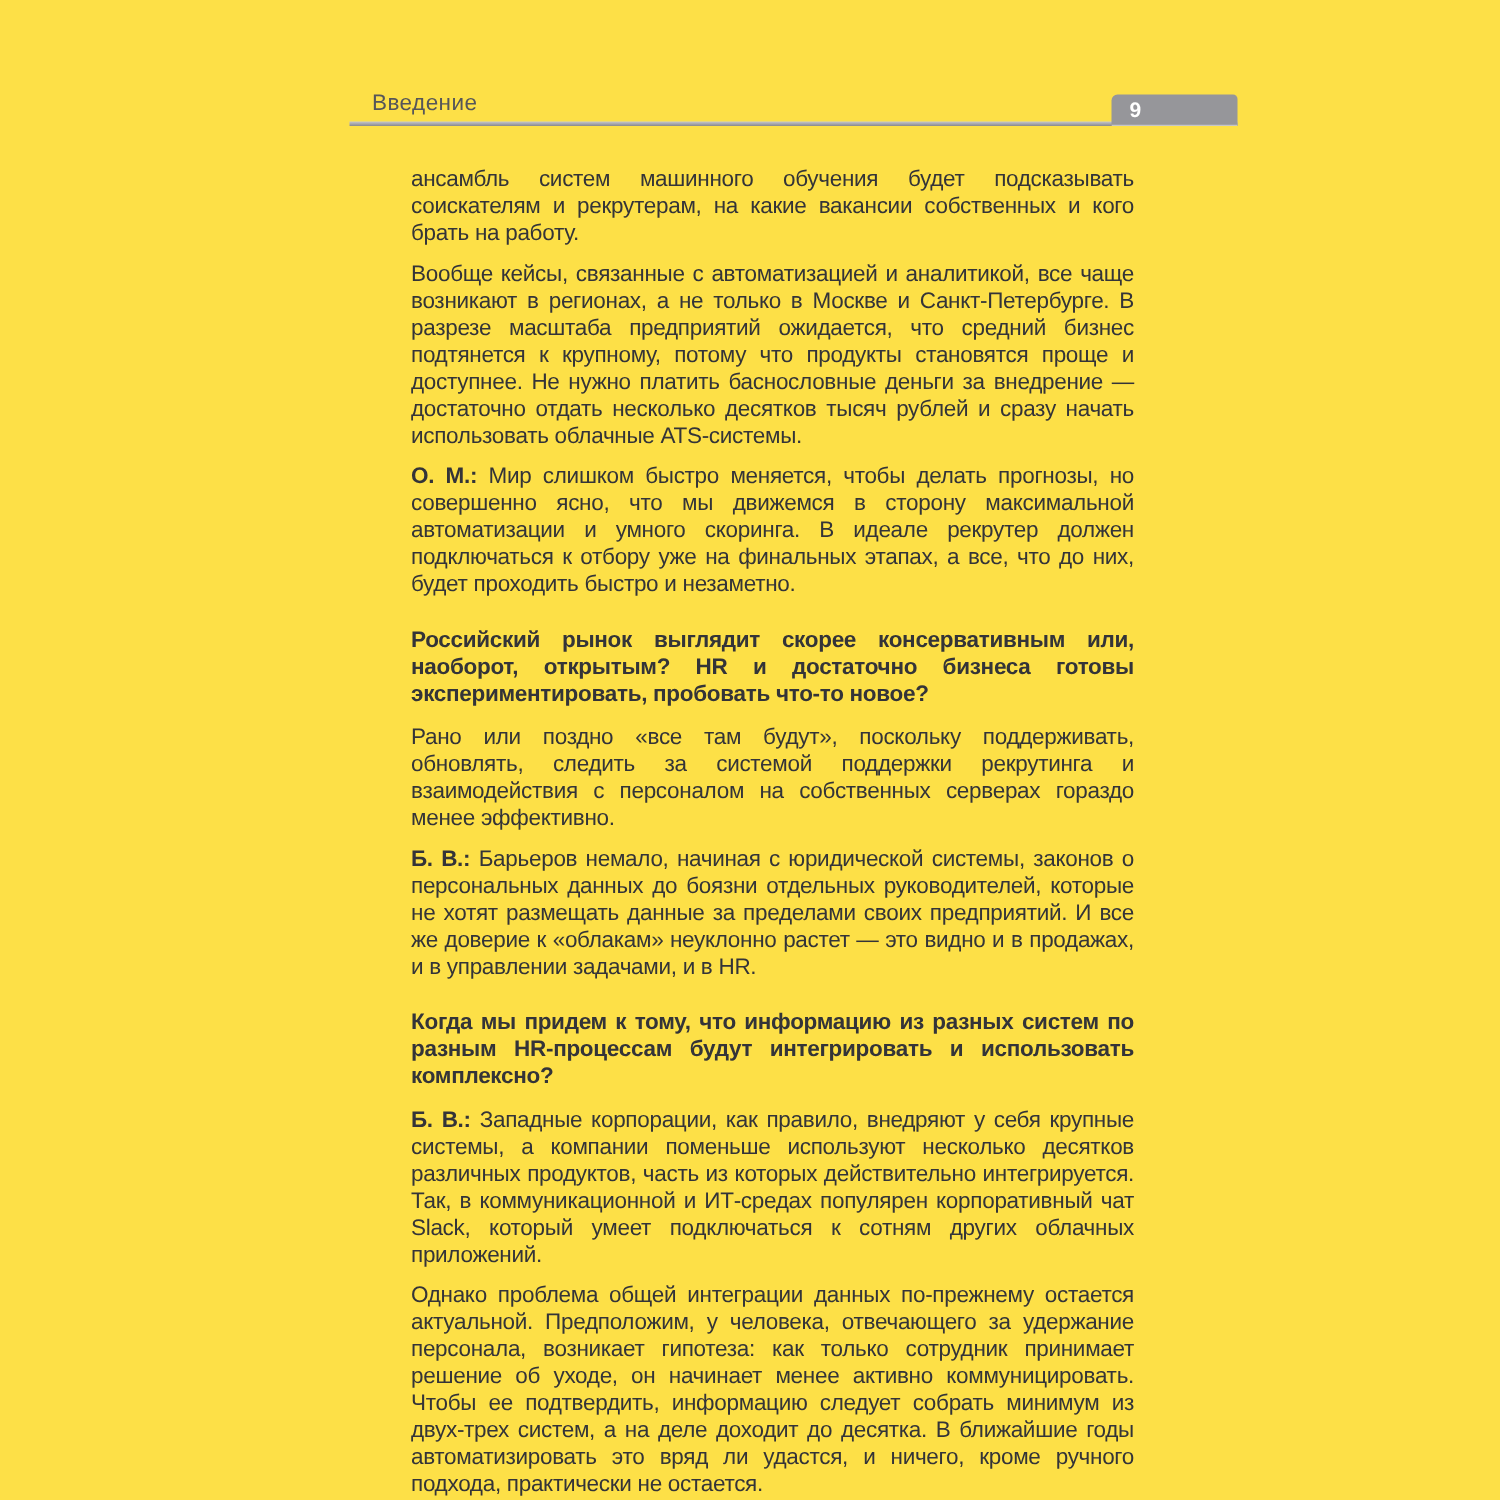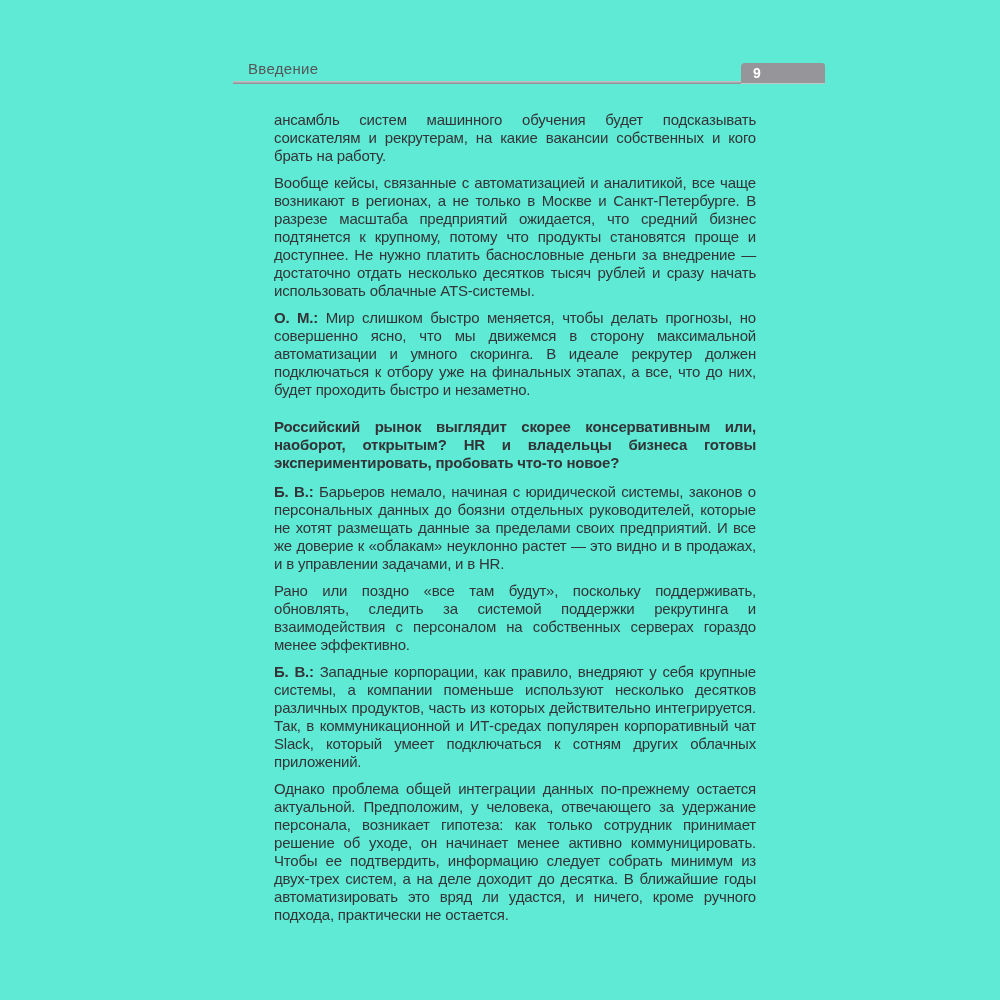--- a/index.html
+++ b/index.html
@@ -4,21 +4,21 @@
 <style>
   html, body {
     margin: 0;
     padding: 0;
     background: #ffffff;
   }
   .page {
     position: relative;
     width: 1000px;
     height: 1000px;
-    background: #5eead4;
+    background: #fde047;
     overflow: hidden;
     font-family: "Liberation Sans", sans-serif;
   }
   
   .header {
     position: absolute;
     left: 233px;
     top: 58px;
     width: 592px;
     height: 26px;
@@ -88,20 +88,21 @@
     <span class="header-title">Введение</span>
     <div class="header-rule"></div>
     <div class="page-badge">9</div>
   </div>
 
   <main class="body-col">
 
   <p>ансамбль систем машинного обучения будет подсказывать соискателям и рекрутерам, на какие вакансии собственных и кого брать на работу.</p>
       <p>Вообще кейсы, связанные с автоматизацией и аналитикой, все чаще возникают в регионах, а не только в Москве и Санкт-Петербурге. В разрезе масштаба предприятий ожидается, что средний бизнес подтянется к крупному, потому что продукты становятся проще и доступнее. Не нужно платить баснословные деньги за внедрение — достаточно отдать несколько десятков тысяч рублей и сразу начать использовать облачные ATS-системы.</p>
       <p><b class="speaker">О. М.: </b>Мир слишком быстро меняется, чтобы делать прогнозы, но совершенно ясно, что мы движемся в сторону максимальной автоматизации и умного скоринга. В идеале рекрутер должен подключаться к отбору уже на финальных этапах, а все, что до них, будет проходить быстро и незаметно.</p>
-      <p class="question">Российский рынок выглядит скорее консервативным или, наоборот, открытым? HR и владельцы бизнеса готовы экспериментировать, пробовать что-то новое?</p>
+      <p class="question">Российский рынок выглядит скорее консервативным или, наоборот, открытым? HR и достаточно бизнеса готовы экспериментировать, пробовать что-то новое?</p>
+      <p>Рано или поздно «все там будут», поскольку поддерживать, обновлять, следить за системой поддержки рекрутинга и взаимодействия с персоналом на собственных серверах гораздо менее эффективно.</p>
       <p><b class="speaker">Б. В.: </b>Барьеров немало, начиная с юридической системы, законов о персональных данных до боязни отдельных руководителей, которые не хотят размещать данные за пределами своих предприятий. И все же доверие к «облакам» неуклонно растет — это видно и в продажах, и в управлении задачами, и в HR.</p>
-      <p>Рано или поздно «все там будут», поскольку поддерживать, обновлять, следить за системой поддержки рекрутинга и взаимодействия с персоналом на собственных серверах гораздо менее эффективно.</p>
+      <p class="question">Когда мы придем к тому, что информацию из разных систем по разным HR-процессам будут интегрировать и использовать комплексно?</p>
       <p><b class="speaker">Б. В.: </b>Западные корпорации, как правило, внедряют у себя крупные системы, а компании поменьше используют несколько десятков различных продуктов, часть из которых действительно интегрируется. Так, в коммуникационной и ИТ-средах популярен корпоративный чат Slack, который умеет подключаться к сотням других облачных приложений.</p>
       <p>Однако проблема общей интеграции данных по-прежнему остается актуальной. Предположим, у человека, отвечающего за удержание персонала, возникает гипотеза: как только сотрудник принимает решение об уходе, он начинает менее активно коммуницировать. Чтобы ее подтвердить, информацию следует собрать минимум из двух-трех систем, а на деле доходит до десятка. В ближайшие годы автоматизировать это вряд ли удастся, и ничего, кроме ручного подхода, практически не остается.</p>
     </main>
 
 </div>
 
 </body></html>

